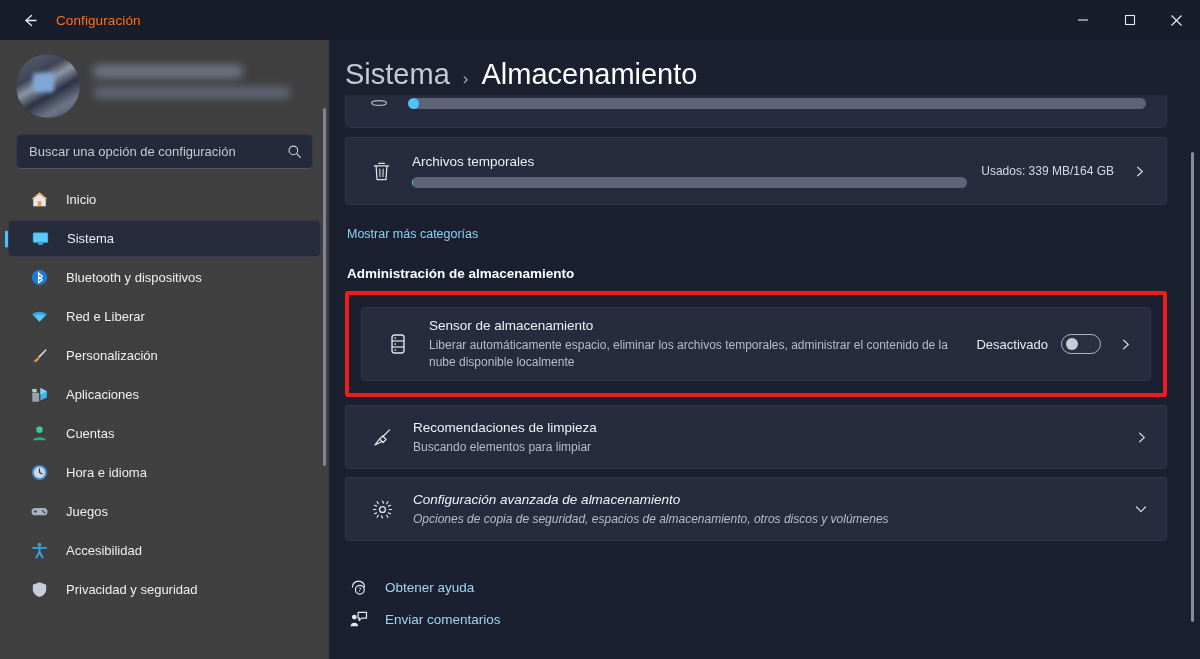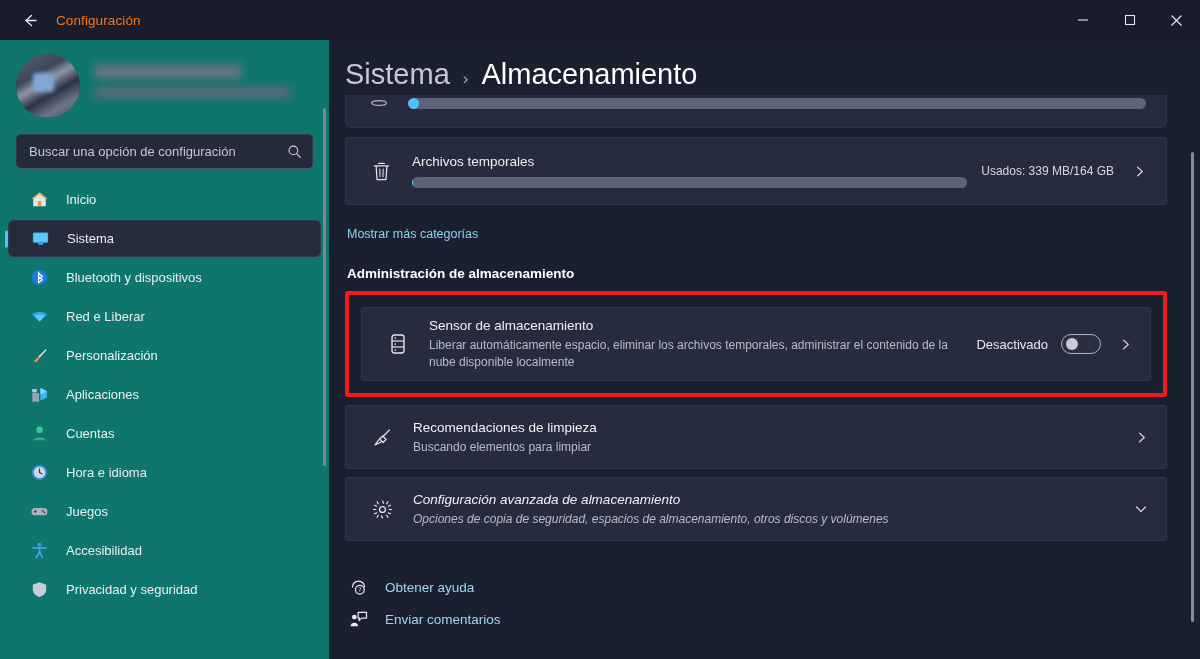--- a/index.html
+++ b/index.html
@@ -55,21 +55,21 @@
     cursor: pointer;
     color: #e6e8ec;
   }
 
   
   .sidebar {
     position: absolute;
     top: 40px; left: 0;
     width: 329px;
     height: 619px;
-    background: #0f766e;
+    background: #404040;
     overflow: hidden;
   }
   .profile {
     display: flex;
     align-items: center;
     padding: 14px 0 10px 16px;
     height: 88px;
   }
   .avatar {
     width: 64px; height: 64px;

